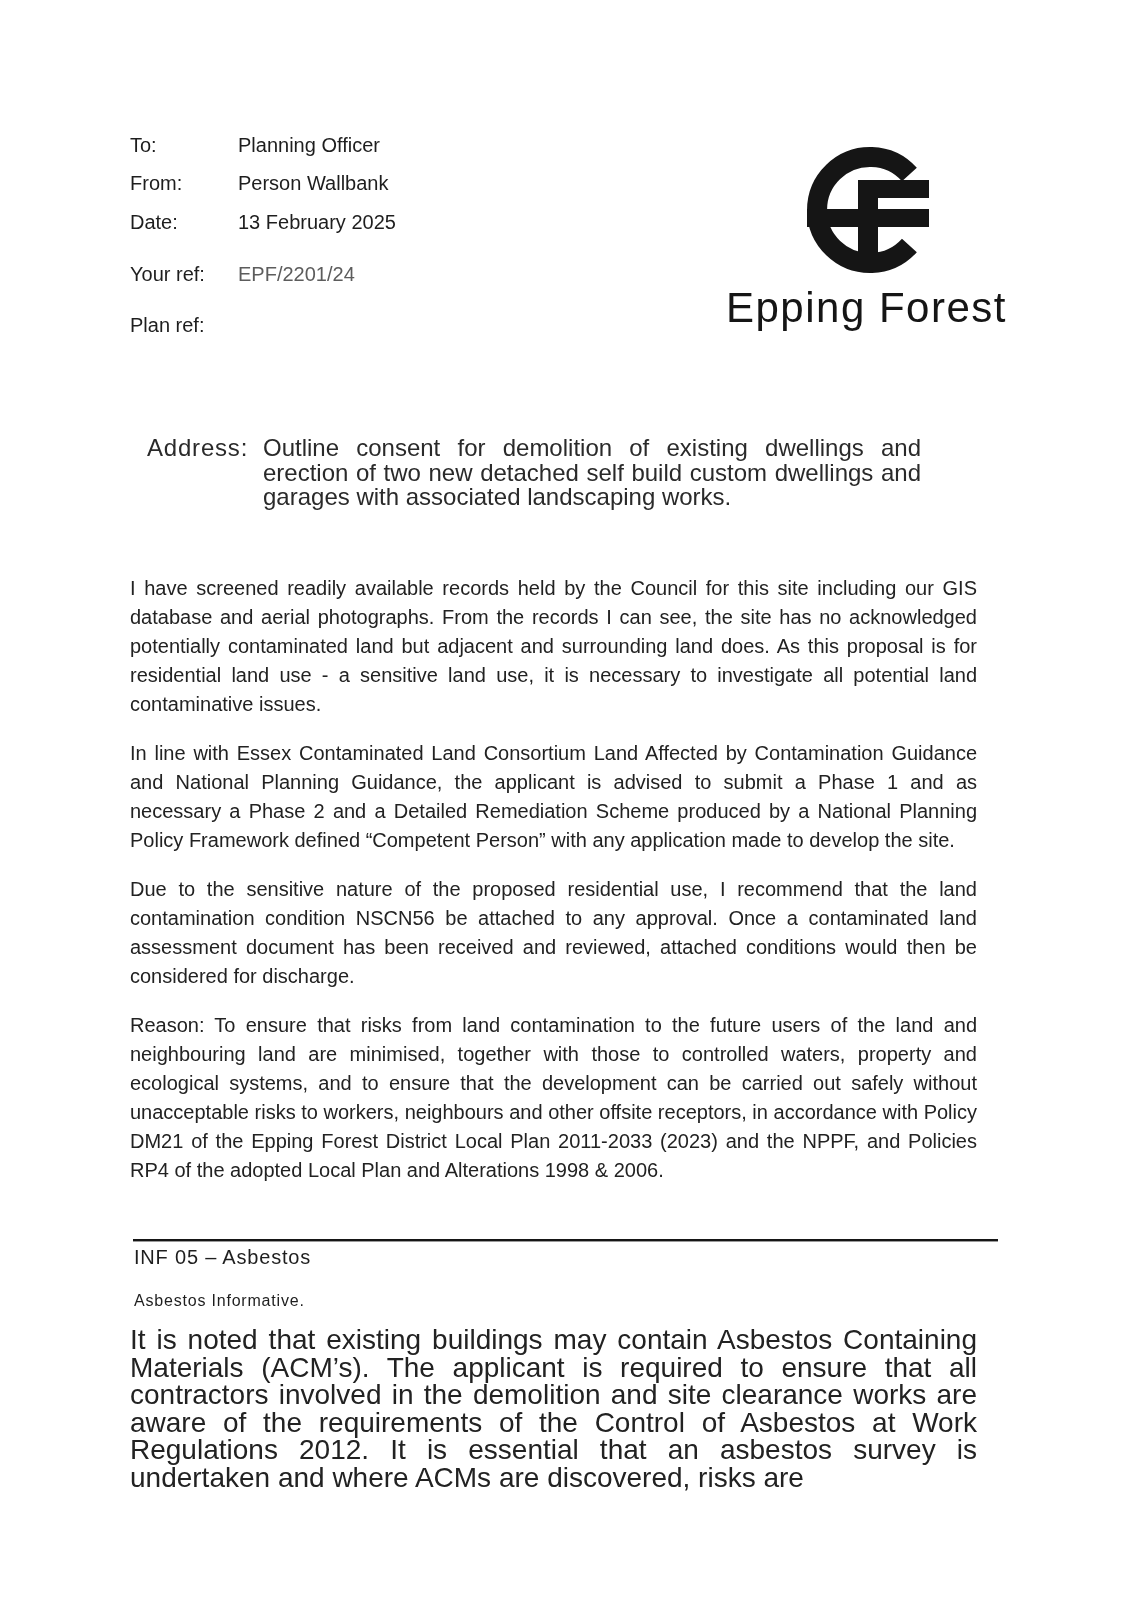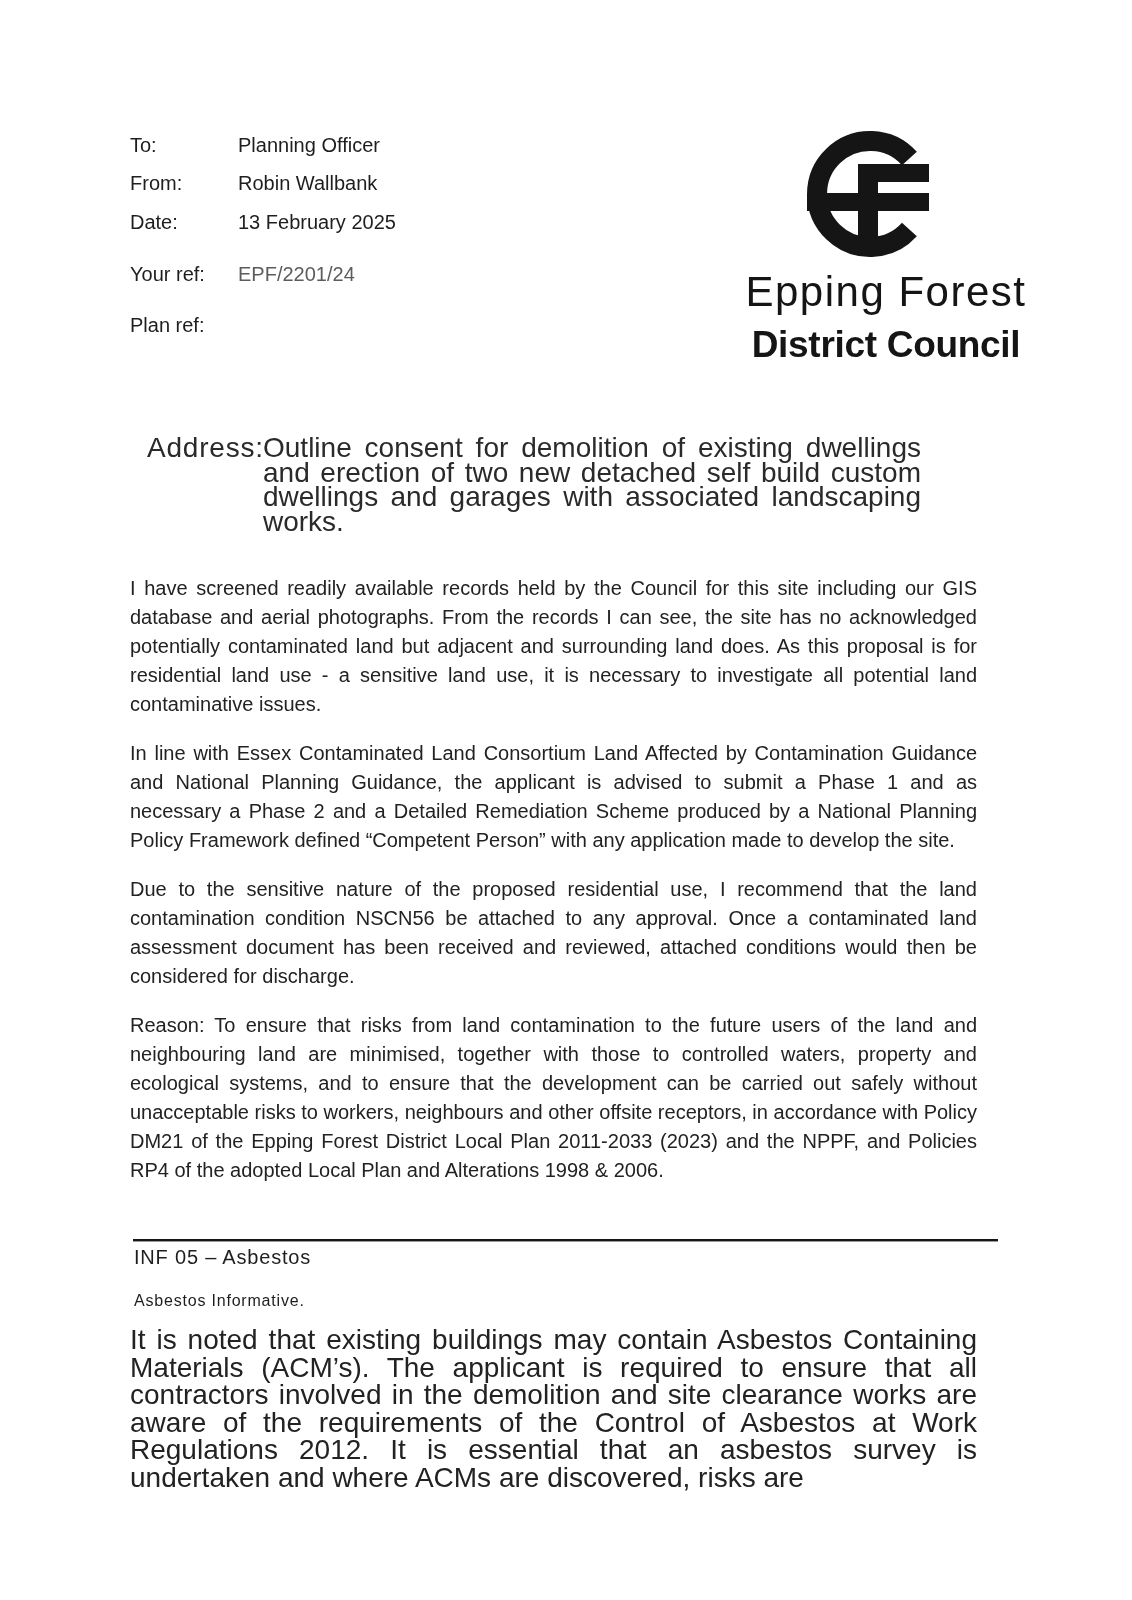--- a/index.html
+++ b/index.html
@@ -18,30 +18,30 @@
   .mrow{white-space:nowrap;}
   .mrow.g1{margin-bottom:16px;}
   .mrow.g2{margin-bottom:17px;}
   .mrow.g3{margin-bottom:30px;}
   .mrow.g4{margin-bottom:29px;}
   .mlabel{display:inline-block;width:108px;color:#1e1e1e;}
   .mvalue{color:#1e1e1e;}
   .mvalue.muted{color:#5c5c5c;}
 
   
-  .logo{position:absolute;top:124px;left:726px;width:320px;text-align:center;color:#151515;}
+  .logo{position:absolute;top:140px;left:726px;width:320px;color:#151515;}
   .logo svg{display:block;margin:0 auto;}
   .logo-line1{font-size:42px;line-height:44px;font-weight:400;letter-spacing:1.5px;margin-top:6px;white-space:nowrap;}
   .logo-line2{font-size:37px;line-height:42px;font-weight:700;letter-spacing:-0.3px;margin-top:10px;white-space:nowrap;}
 
   
   .case{
     position:absolute;top:436px;left:147px;width:774px;
     display:grid;grid-template-columns:116px 658px;
-    font-size:28px;line-height:24.5px;
+    font-size:24px;line-height:24.5px;
   }
   .clabel{letter-spacing:0.8px;color:#2a2a2a;}
   .cvalue{text-align:justify;color:#2a2a2a;}
   .cvalue.muted{color:#5c5c5c;}
 
   
   .body-text{position:absolute;top:574px;left:130px;width:847px;font-size:20px;line-height:29px;text-align:justify;}
   .body-text p{margin:0 0 20px 0;}
 
   
@@ -53,42 +53,41 @@
 </head>
 <body>
 
 <div class="page">
 
   <div class="memo">
     <div class="mrow g1">
       <span class="mlabel">To:</span><span class="mvalue">Planning Officer</span>
     </div>
     <div class="mrow g2">
-      <span class="mlabel">From:</span><span class="mvalue">Robin Wallbank</span>
+      <span class="mlabel">From:</span><span class="mvalue">Person Wallbank</span>
     </div>
     <div class="mrow g3">
       <span class="mlabel">Date:</span><span class="mvalue">13 February 2025</span>
     </div>
     <div class="mrow g4">
       <span class="mlabel">Your ref:</span><span class="mvalue muted">EPF/2201/24</span>
     </div>
     <div class="mrow">
       <span class="mlabel">Plan ref:</span><span class="mvalue"></span>
     </div>
   </div>
 
   <div class="logo">
     <svg width="320" height="140" viewBox="0 0 320 140" aria-hidden="true">
       <path d="M 183.4 34.5 A 53 53 0 1 0 183.4 105.5" fill="none" stroke="#151515" stroke-width="20" stroke-linecap="butt"></path>
       <rect x="132" y="40" width="20" height="76" fill="#151515"></rect>
       <rect x="132" y="40" width="71" height="18" fill="#151515"></rect>
       <rect x="81" y="69" width="122" height="18" fill="#151515"></rect>
     </svg>
     <div class="logo-line1">Epping Forest</div>
-    <div class="logo-line2">District Council</div>
   </div>
 
   <div class="case">
     <span class="clabel">Address:</span>
     <span class="cvalue">Outline consent for demolition of existing dwellings and erection of two new detached self build custom dwellings and garages with associated landscaping works.</span>
   </div>
 
   <div class="body-text">
     <p>I have screened readily available records held by the Council for this site including our GIS database and aerial photographs. From the records I can see, the site has no acknowledged potentially contaminated land but adjacent and surrounding land does.  As this proposal is for residential land use - a sensitive land use, it is necessary to investigate all potential land contaminative issues.</p>
     <p>In line with Essex Contaminated Land Consortium Land Affected by Contamination Guidance and National Planning Guidance, the applicant is advised to submit a Phase 1 and as necessary a Phase 2 and a Detailed Remediation Scheme produced by a National Planning Policy Framework defined “Competent Person” with any application made to develop the site.</p>

